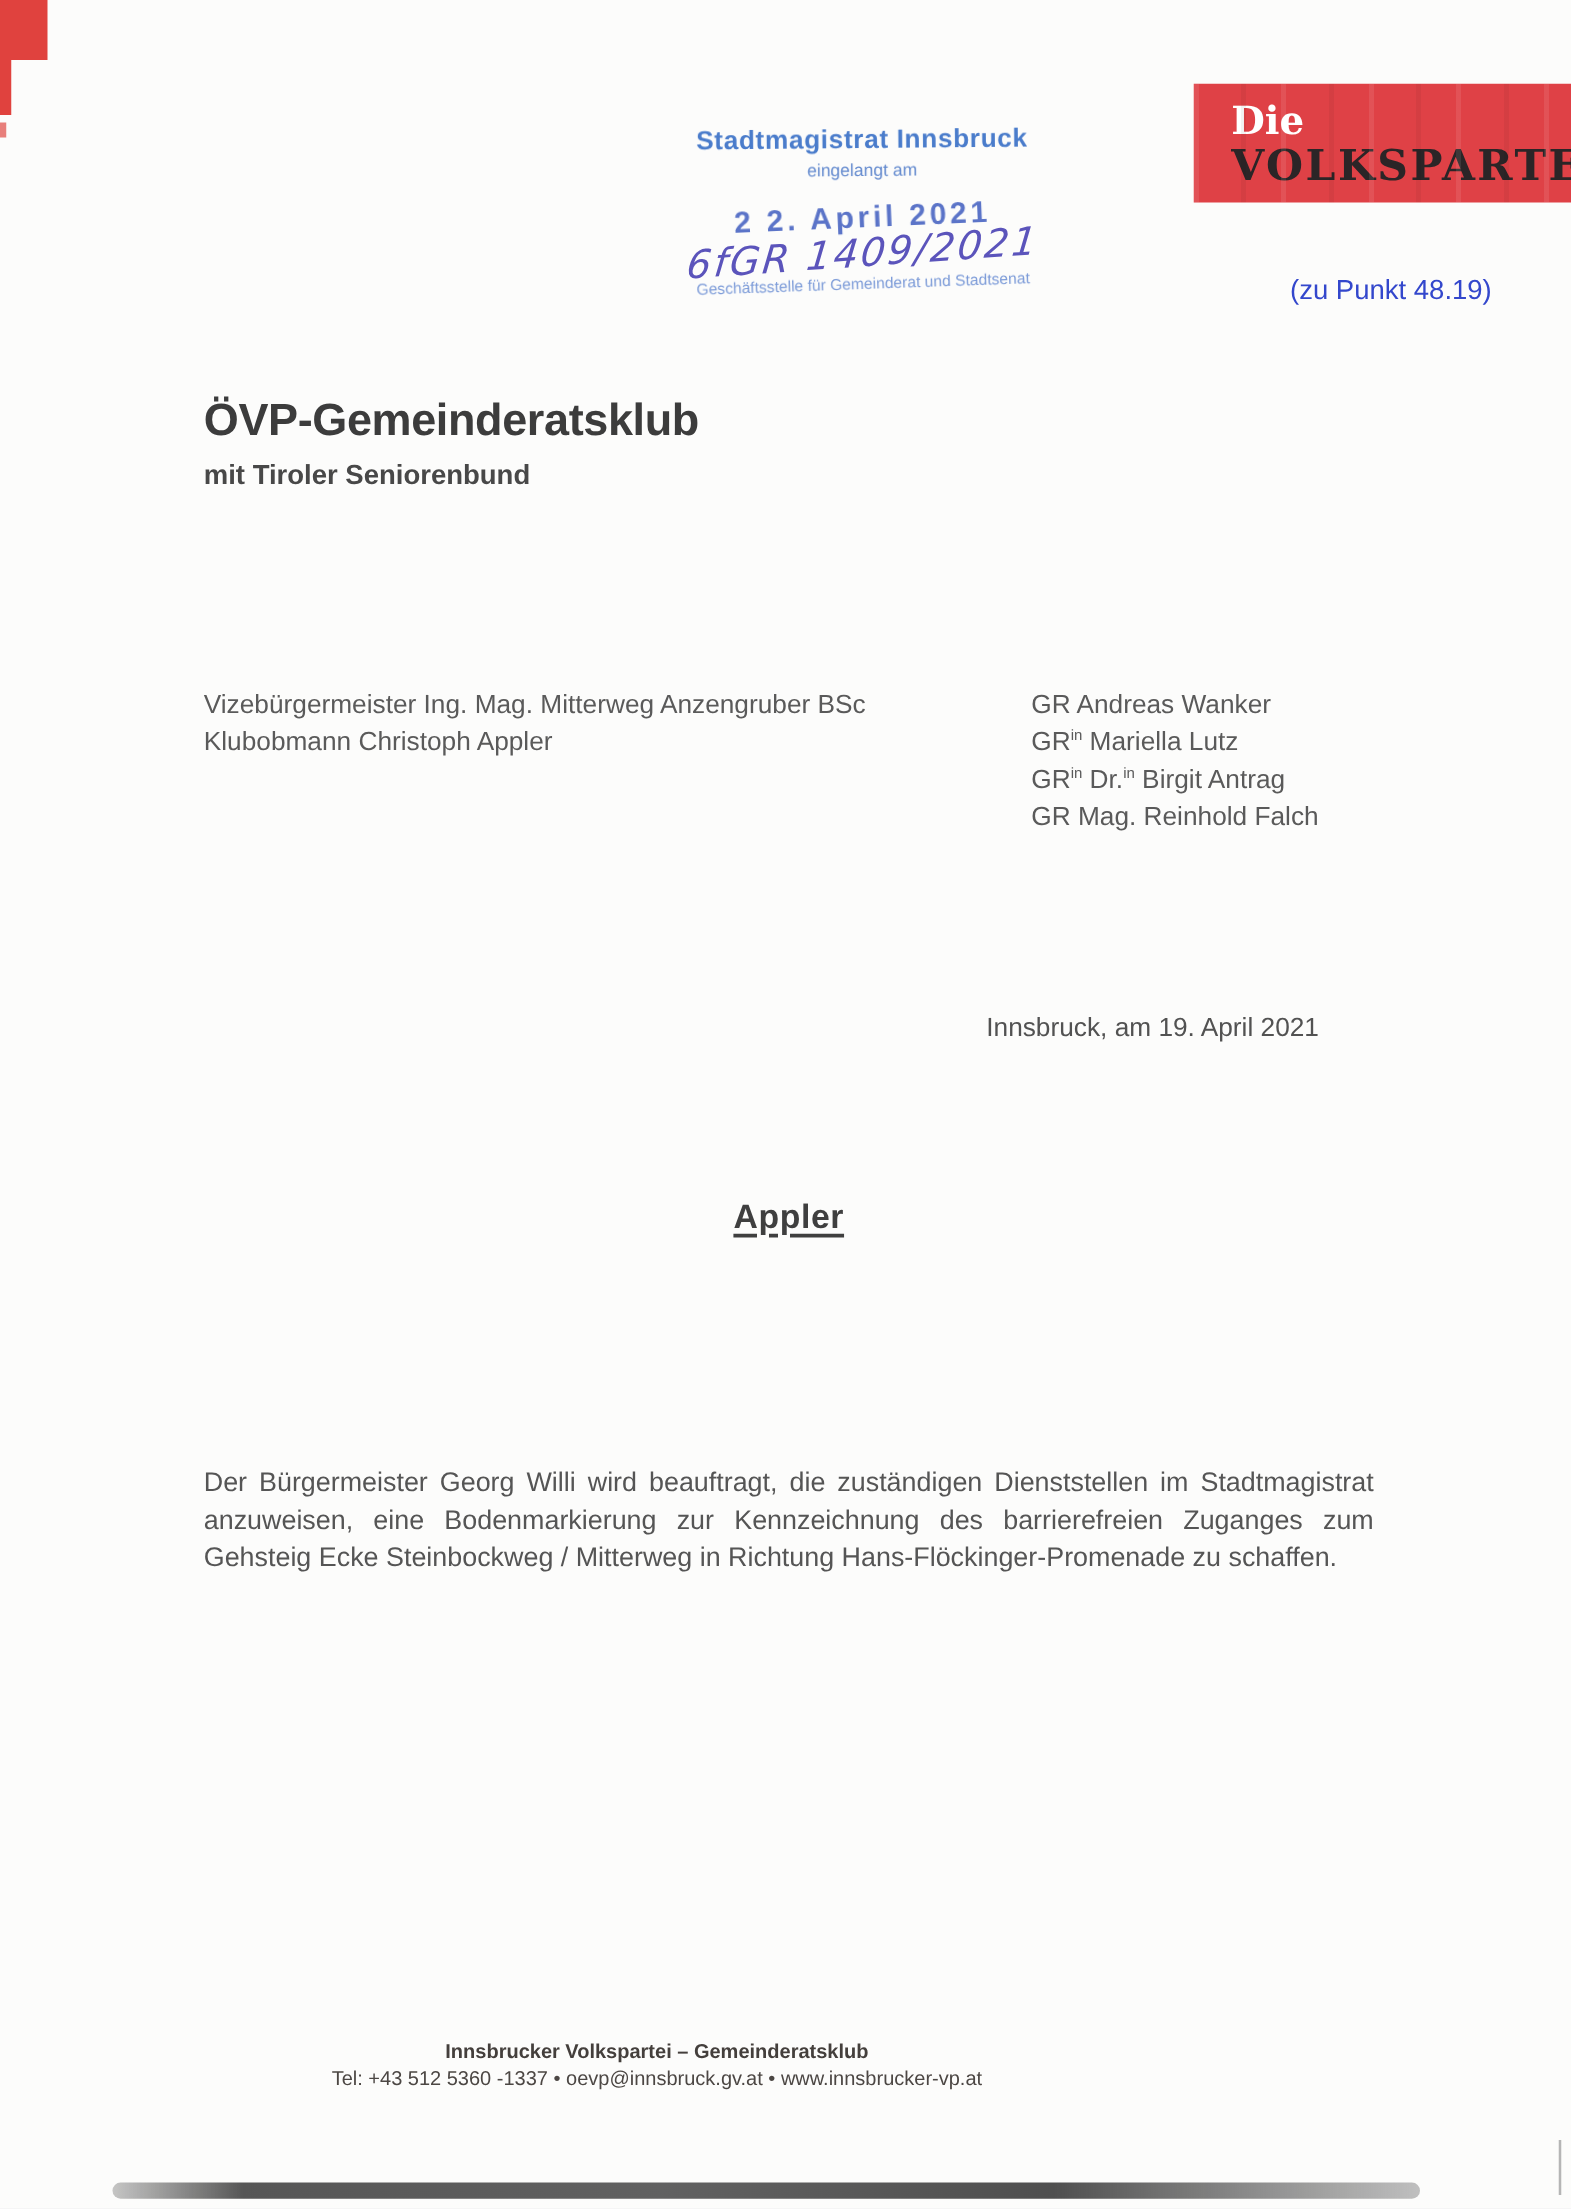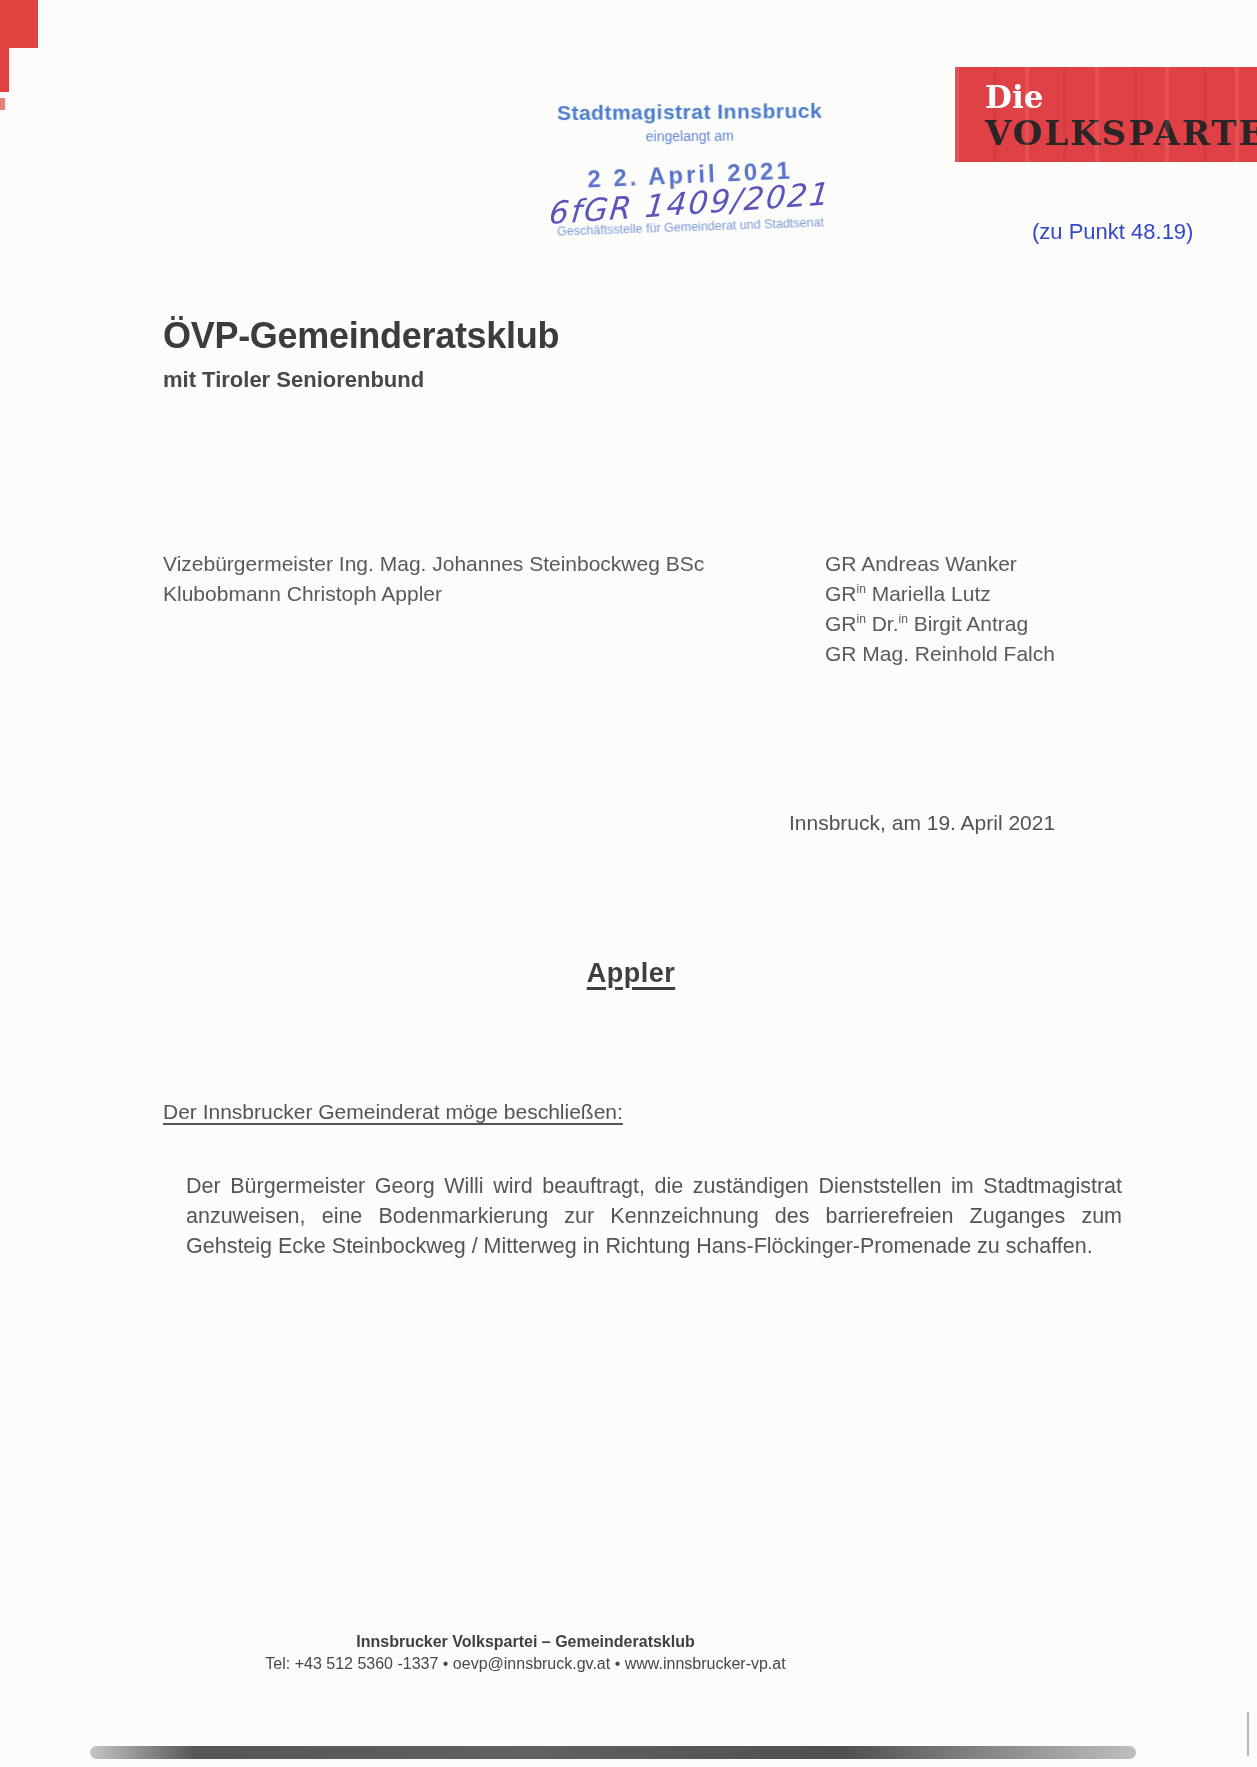--- a/index.html
+++ b/index.html
@@ -62,21 +62,21 @@
     font-size:27px;font-weight:bold;color:#3f3f3f;letter-spacing:.5px;
     text-decoration:underline;text-decoration-thickness:2.5px;text-underline-offset:5px;
   }
   .motion-lead{
     position:absolute;left:163px;top:1100px;font-size:21px;color:#555;
     text-decoration:underline;text-underline-offset:4px;white-space:nowrap;
   }
   .motion-body{
     position:absolute;left:163px;top:1171px;width:936px;
     font-size:21.5px;line-height:30px;color:#555;
-    text-align:justify;text-align-last:left;margin-left:23px;
+    text-align:justify;text-align-last:left;
   }
   
   .footer{position:absolute;left:0;top:1631px;width:1051px;text-align:center;color:#4c4744;font-size:16px;line-height:22px;}
   .footer-org{font-weight:bold;color:#443f3c;}
 </style>
 </head>
 <body>
 
 <div class="page">
 
@@ -98,36 +98,35 @@
     <div class="logo-die">Die</div>
     <div class="logo-volkspartei">VOLKSPARTEI</div>
   </div>
 
   <div class="agenda-ref">(zu Punkt 48.19)</div>
 
   <div class="club-title">ÖVP-Gemeinderatsklub</div>
   <div class="club-sub">mit Tiroler Seniorenbund</div>
 
   <div class="sig-left">
-    <div>Vizebürgermeister Ing. Mag. Johannes Steinbockweg BSc</div>
+    <div>Vizebürgermeister Ing. Mag. Mitterweg Anzengruber BSc</div>
     <div>Klubobmann Christoph Appler</div>
   </div>
   <div class="sig-right">
     <div><span>GR Andreas Wanker</span></div>
     <div><span>GR</span><sup>in</sup><span> Mariella Lutz</span></div>
     <div><span>GR</span><sup>in</sup><span> Dr.</span><sup>in</sup><span> Birgit Antrag</span></div>
     <div><span>GR Mag. Reinhold Falch</span></div>
   </div>
 
   <div class="dateline">Innsbruck, am 19. April 2021</div>
 
   <div class="motion-title-wrap">
     <span class="motion-title">Appler</span>
   </div>
-  <div class="motion-lead">Der Innsbrucker Gemeinderat möge beschließen:</div>
   <div class="motion-body">Der Bürgermeister Georg Willi wird beauftragt, die zuständigen Dienststellen im Stadtmagistrat anzuweisen, eine Bodenmarkierung zur Kennzeichnung des barrierefreien Zuganges zum Gehsteig Ecke Steinbockweg / Mitterweg in Richtung Hans-Flöckinger-Promenade zu schaffen.</div>
 
   <div class="footer">
     <div class="footer-org">Innsbrucker Volkspartei – Gemeinderatsklub</div>
     <div class="footer-contact">Tel: +43 512 5360 -1337 • oevp@innsbruck.gv.at • www.innsbrucker-vp.at</div>
   </div>
 
 </div>
 
 </body></html>

